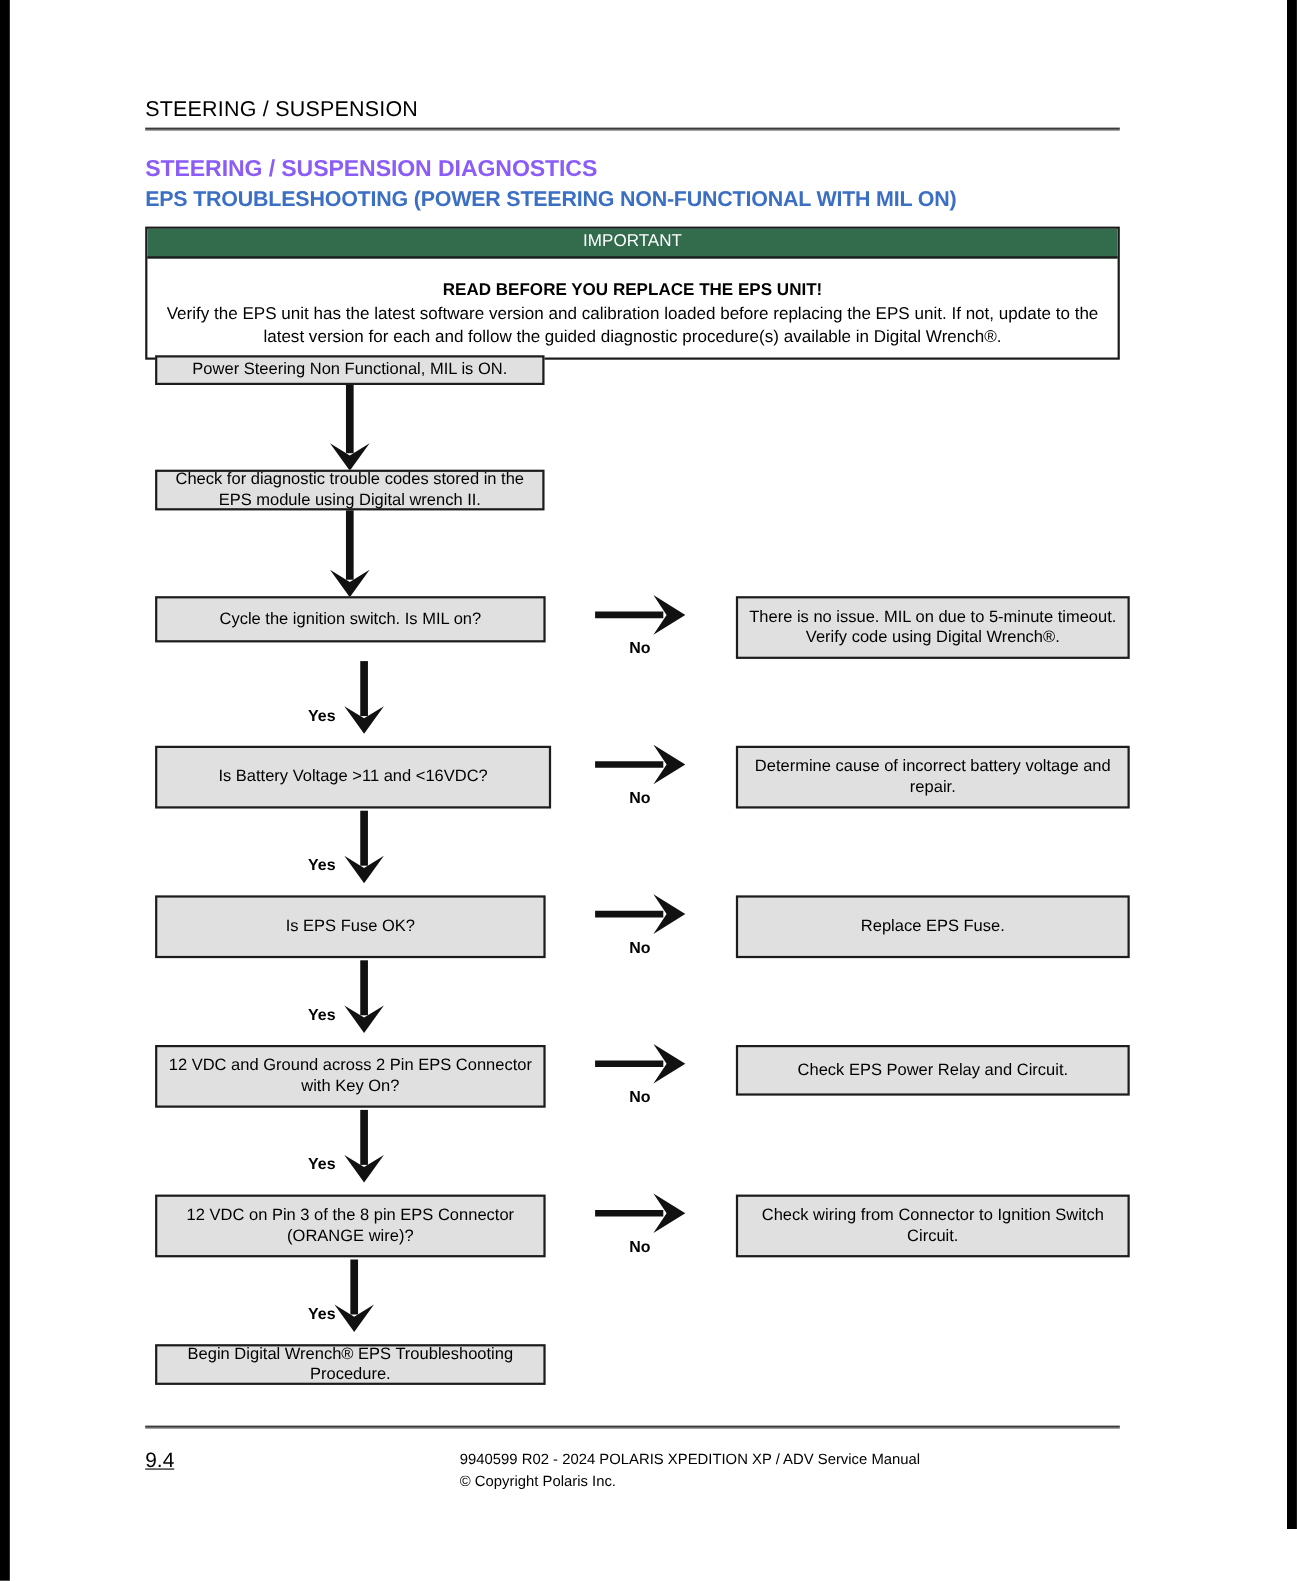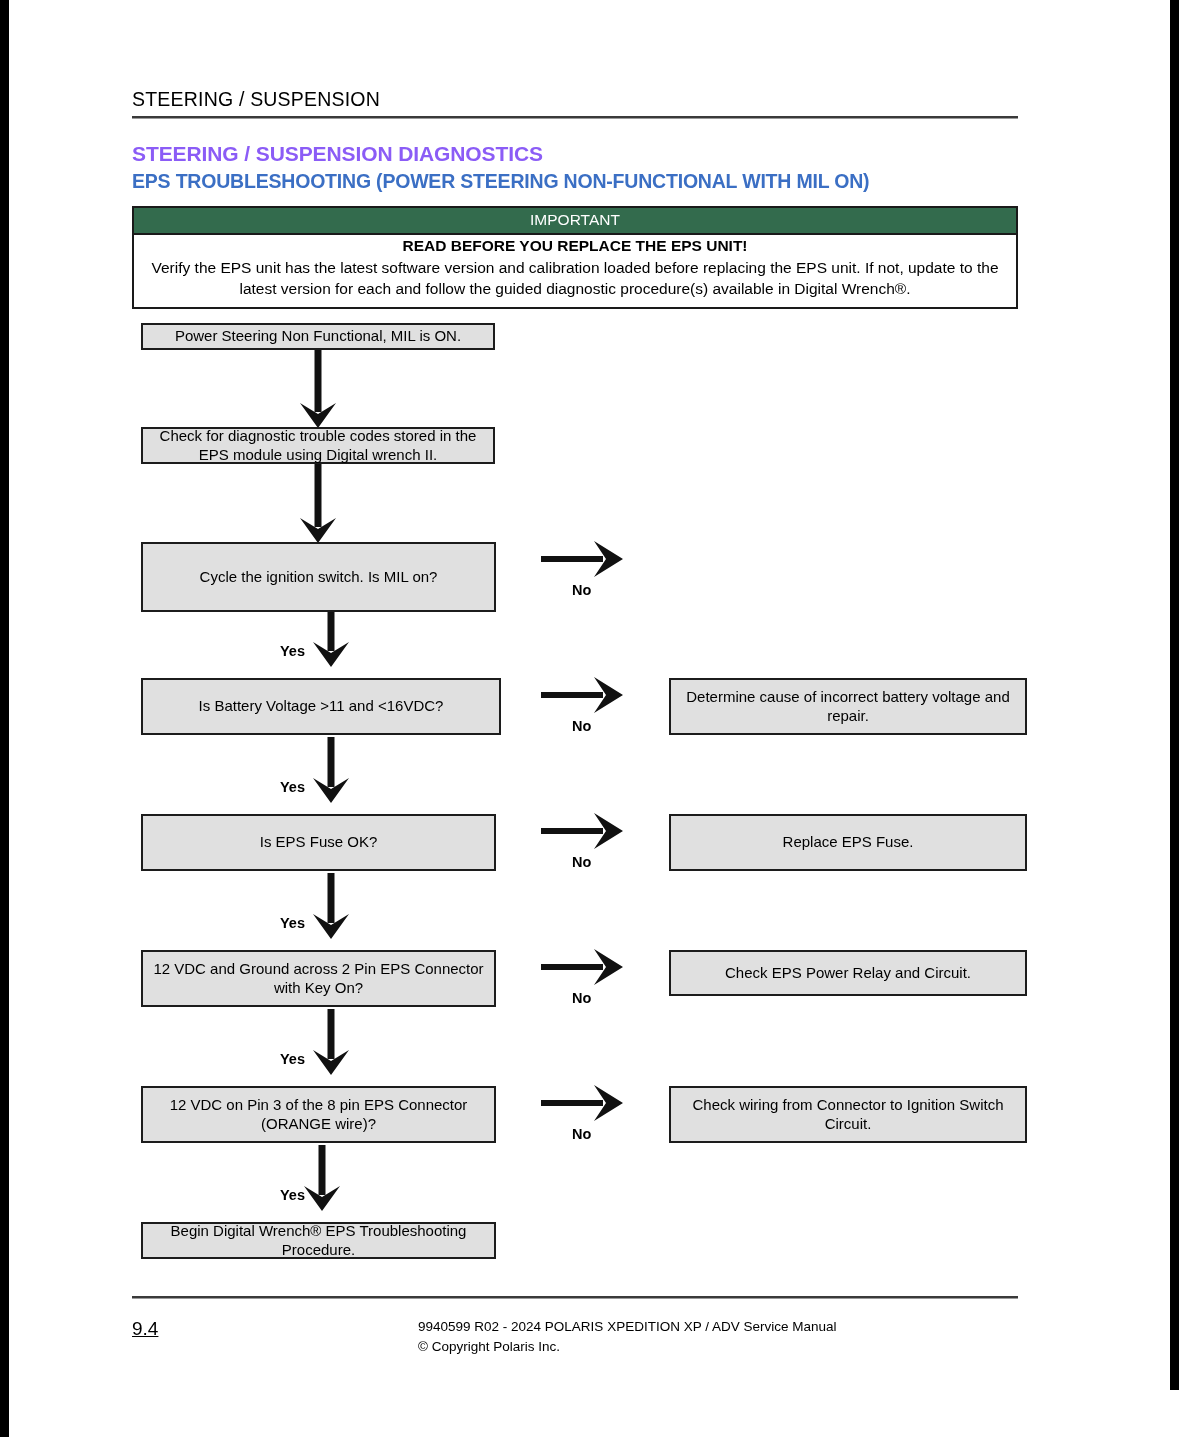--- a/index.html
+++ b/index.html
@@ -94,21 +94,21 @@
   }
   .callout-head {
     background: #336b4d;
     color: #ffffff;
     text-align: center;
     font-size: 15.5px;
     padding: 3px 0 4px 0;
     border-bottom: 2px solid #1a1a1a;
   }
   .callout-body {
-    padding: 1px 8px 8px 8px;
+    padding: 19px 8px 8px 8px;
     text-align: center;
   }
   .callout-strong {
     font-size: 15.5px;
     font-weight: bold;
     color: #000000;
     line-height: 1.35;
   }
   .callout-text {
     font-size: 15.5px;
@@ -254,25 +254,28 @@
     </svg>
 
     <div class="node" style="left:132px; top:427px; width:354px; height:37px;">
       <span>Check for diagnostic trouble codes stored in the EPS module using Digital wrench II.</span>
     </div>
 
     <div class="node" style="left:132px; top:323px; width:354px; height:27px;">
       <span>Power Steering Non Functional, MIL is ON.</span>
     </div>
 
-    <div class="node" style="left:132px; top:542px; width:355px; height:70px;">
+    <div class="node" style="left:132px; top:542px; width:355px; height:42px;">
       <span>Cycle the ignition switch. Is MIL on?</span>
     </div>
     <div class="edge-label" style="left:563px; top:582px;">No</div>
     <div class="edge-label" style="left:271px; top:643px;">Yes</div>
+    <div class="node" style="left:660px; top:542px; width:358px; height:57px;">
+      <span>There is no issue. MIL on due to 5-minute timeout. Verify code using Digital Wrench®.</span>
+    </div>
 
     <div class="node" style="left:132px; top:678px; width:360px; height:57px;">
       <span>Is Battery Voltage &gt;11 and &lt;16VDC?</span>
     </div>
     <div class="edge-label" style="left:563px; top:718px;">No</div>
     <div class="edge-label" style="left:271px; top:779px;">Yes</div>
     <div class="node" style="left:660px; top:678px; width:358px; height:57px;">
       <span>Determine cause of incorrect battery voltage and repair.</span>
     </div>
 

